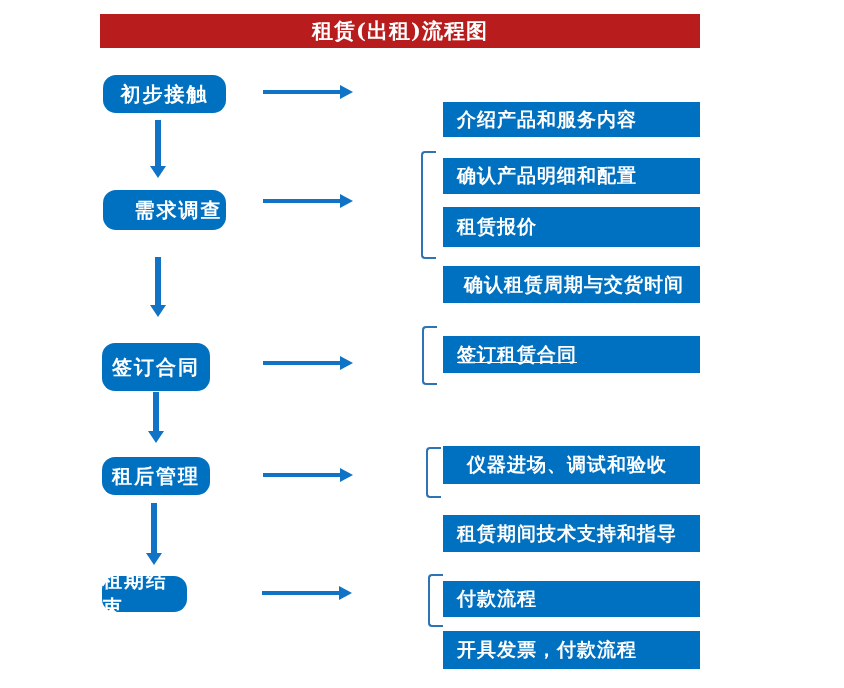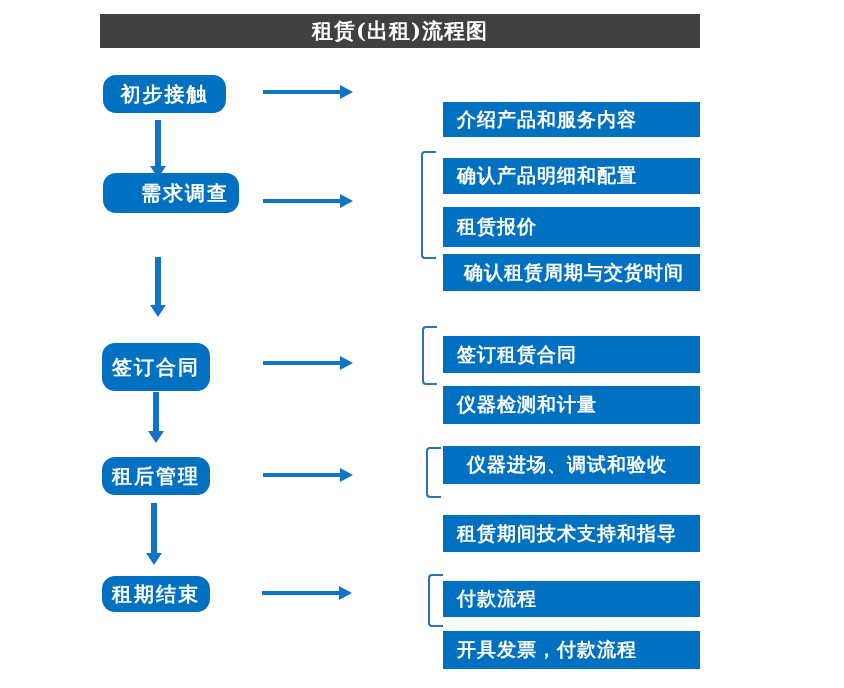--- a/index.html
+++ b/index.html
@@ -12,21 +12,21 @@
     position: relative;
     width: 844px;
     height: 688px;
     background: #ffffff;
     overflow: hidden;
   }
   .title-bar {
     position: absolute;
     left: 100px; top: 14px;
     width: 600px; height: 34px;
-    background: #404040;
+    background: #b91c1c;
     color: #ffffff;
     display: flex;
     align-items: center;
     justify-content: center;
     font-size: 21px;
     font-weight: bold;
     letter-spacing: 1px;
   }
   .box {
     position: absolute;
@@ -91,33 +91,32 @@
 </head>
 <body>
 
 <div class="canvas">
 
   <div class="title-bar">
     <span>租赁(出租)流程图</span>
   </div>
 
   <div class="box step-box" style="left:103px; top:75px; width:123px; height:38px;">初步接触</div>
-  <div class="box step-box" style="left:103px; top:173px; width:136px; height:40px;padding-left:28px;">需求调查</div>
+  <div class="box step-box" style="left:103px; top:190px; width:123px; height:40px;padding-left:28px;">需求调查</div>
   <div class="box step-box" style="left:94px; top:343px; width:108px; height:48px;margin-left:8px;">签订合同</div>
   <div class="box step-box" style="left:102px; top:457px; width:108px; height:38px;">租后管理</div>
-  <div class="box step-box" style="left:102px; top:576px; width:108px; height:36px;">租期结束</div>
+  <div class="box step-box" style="left:102px; top:576px; width:85px; height:36px;">租期结束</div>
 
   <div class="box detail-box" style="top:78px; height:35px;">介绍产品和服务内容</div>
 
   <div class="box detail-box" style="top:134px; height:36px;">确认产品明细和配置</div>
   <div class="box detail-box" style="top:183px; height:40px;">租赁报价</div>
-  <div class="box detail-box" style="top:230px; height:37px;padding-left:21px;">确认租赁周期与交货时间</div>
+  <div class="box detail-box" style="top:242px; height:37px;padding-left:21px;">确认租赁周期与交货时间</div>
 
-  <div class="box detail-box" style="top:312px; height:37px;">签订租赁合同</div>
-  <div class="box detail-box" style="top:362px; height:38px;">仪器检测和计量</div>
+  <div class="box detail-box" style="top:312px; height:37px;text-decoration:underline;">签订租赁合同</div>
 
   <div class="box detail-box" style="top:422px; height:38px;padding-left:24px;">仪器进场、调试和验收</div>
   <div class="box detail-box" style="top:491px; height:37px;">租赁期间技术支持和指导</div>
 
   <div class="box detail-box" style="top:557px; height:36px;">付款流程</div>
   <div class="box detail-box" style="top:607px; height:38px;">开具发票，付款流程</div>
 
   <div class="h-arrow" style="left:263px; top:85px;">
     <div class="h-shaft"></div>
     <div class="h-head"></div>

